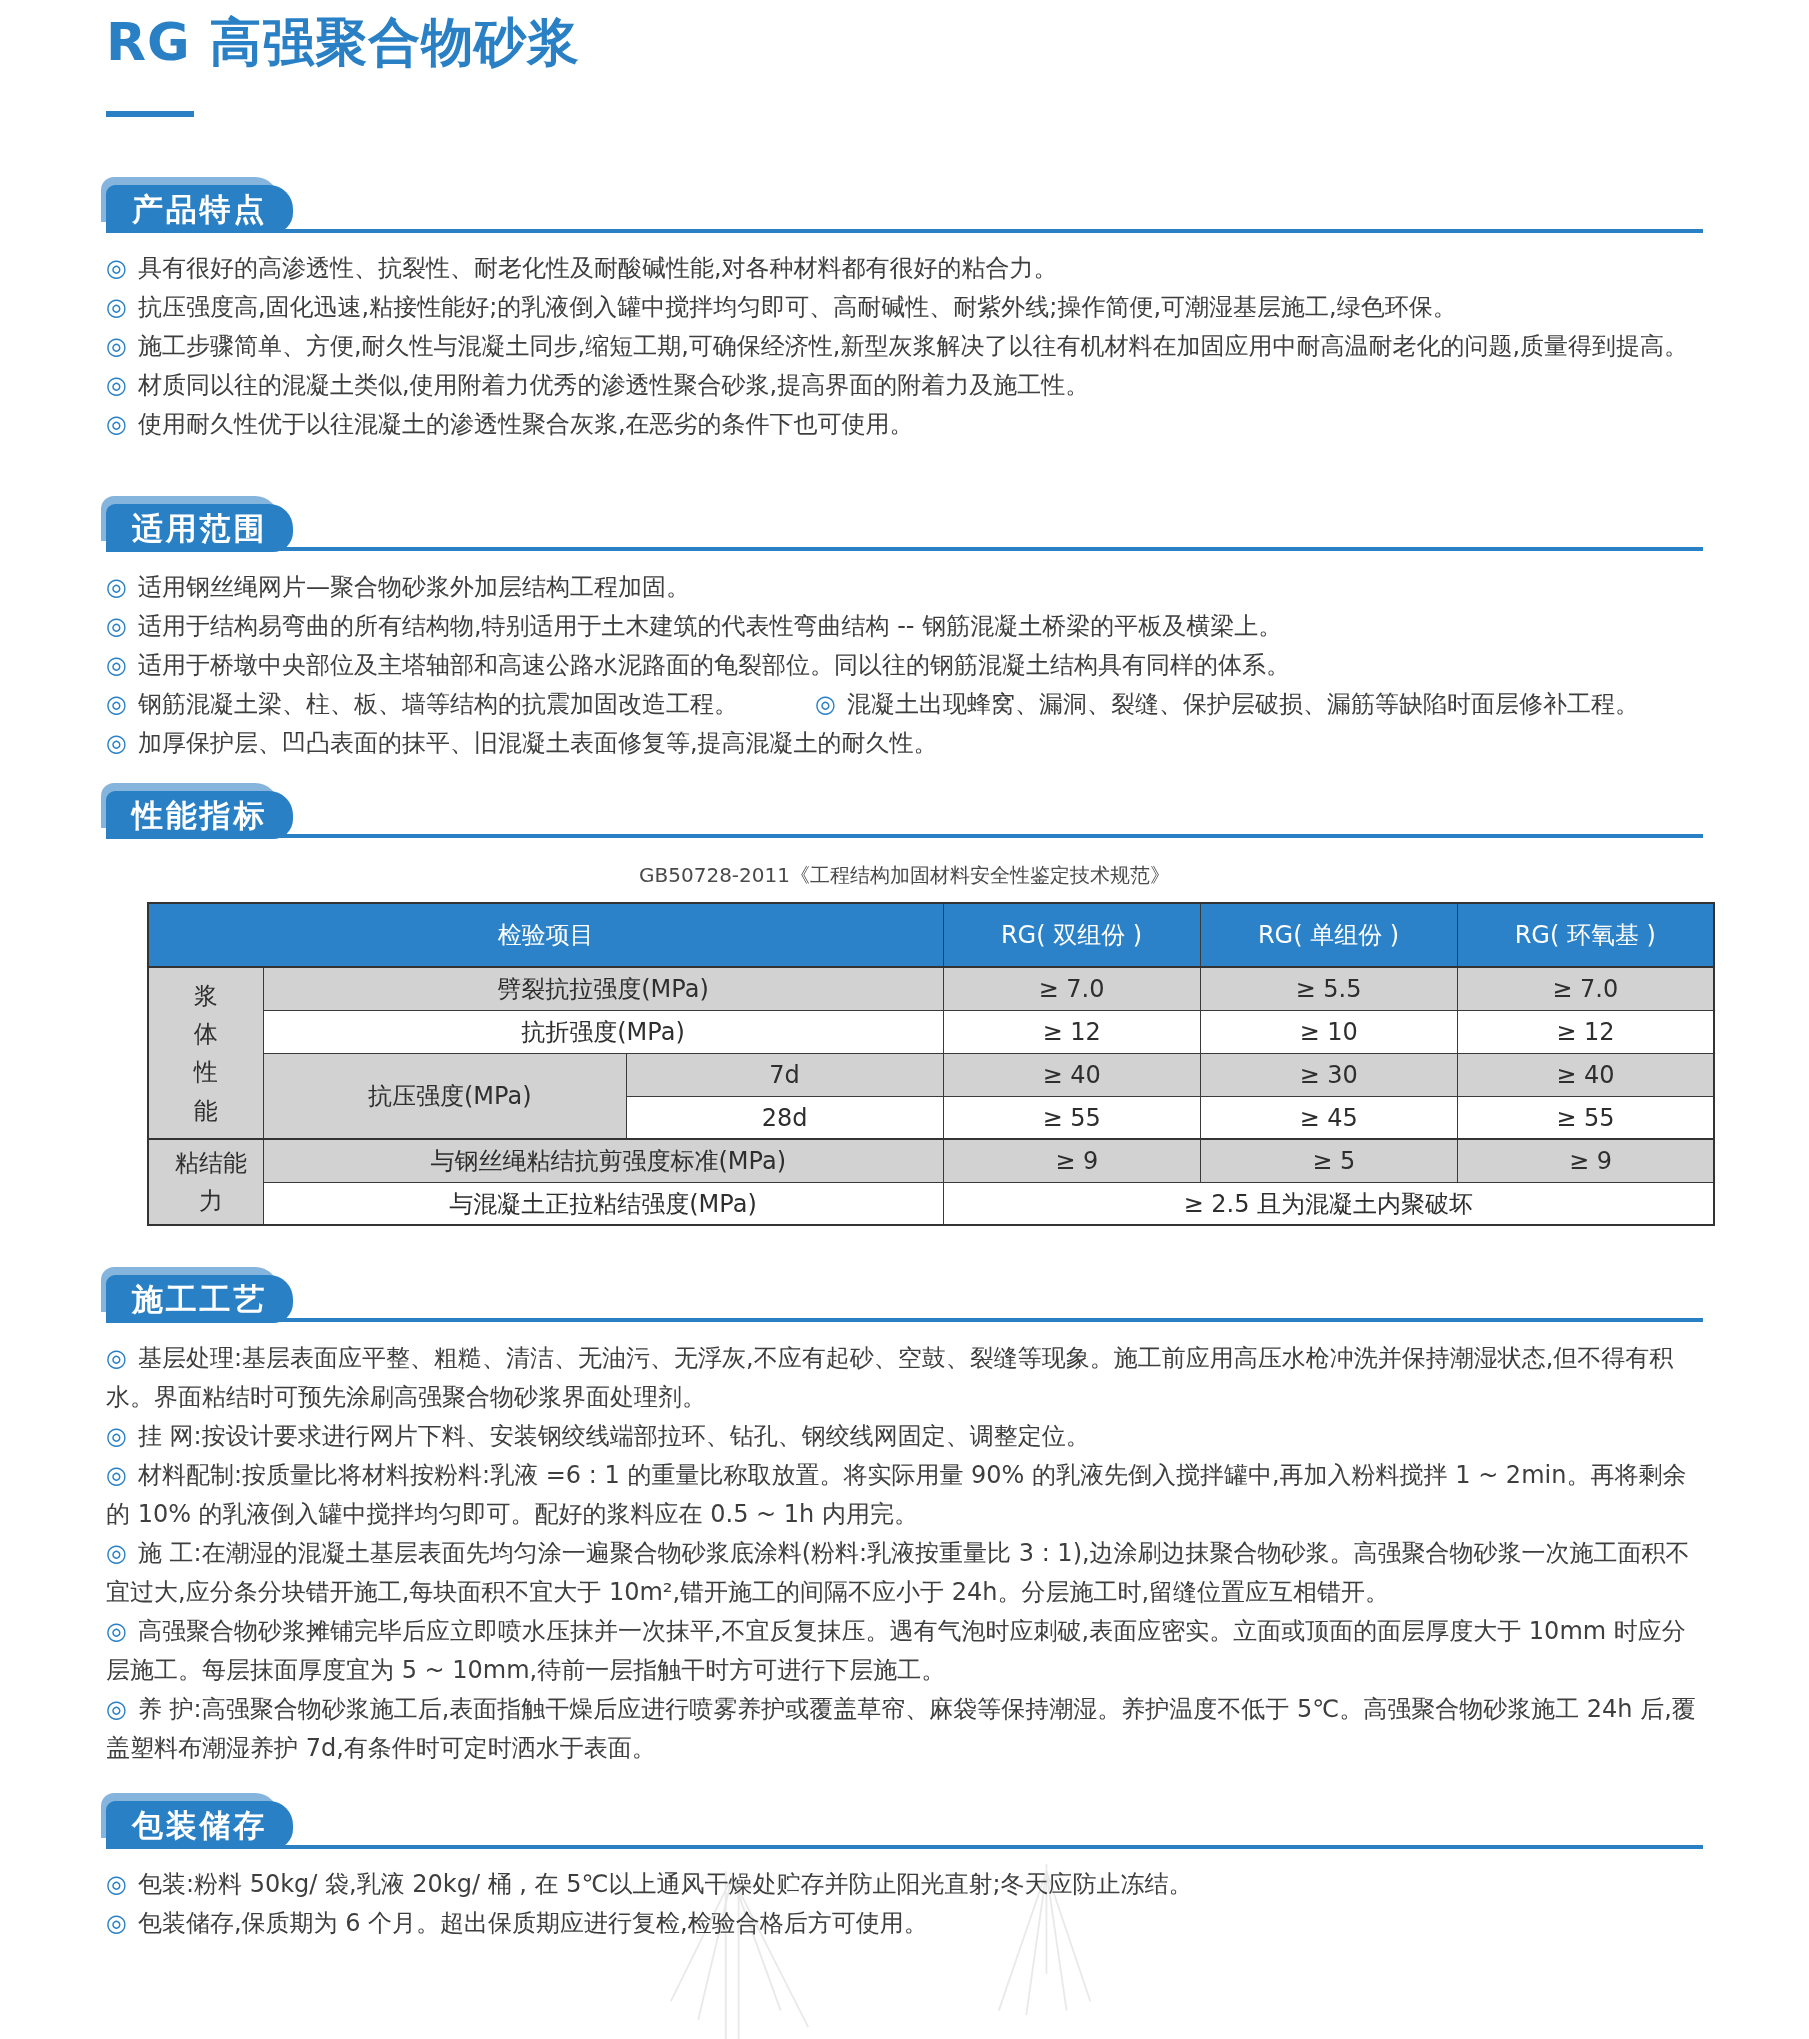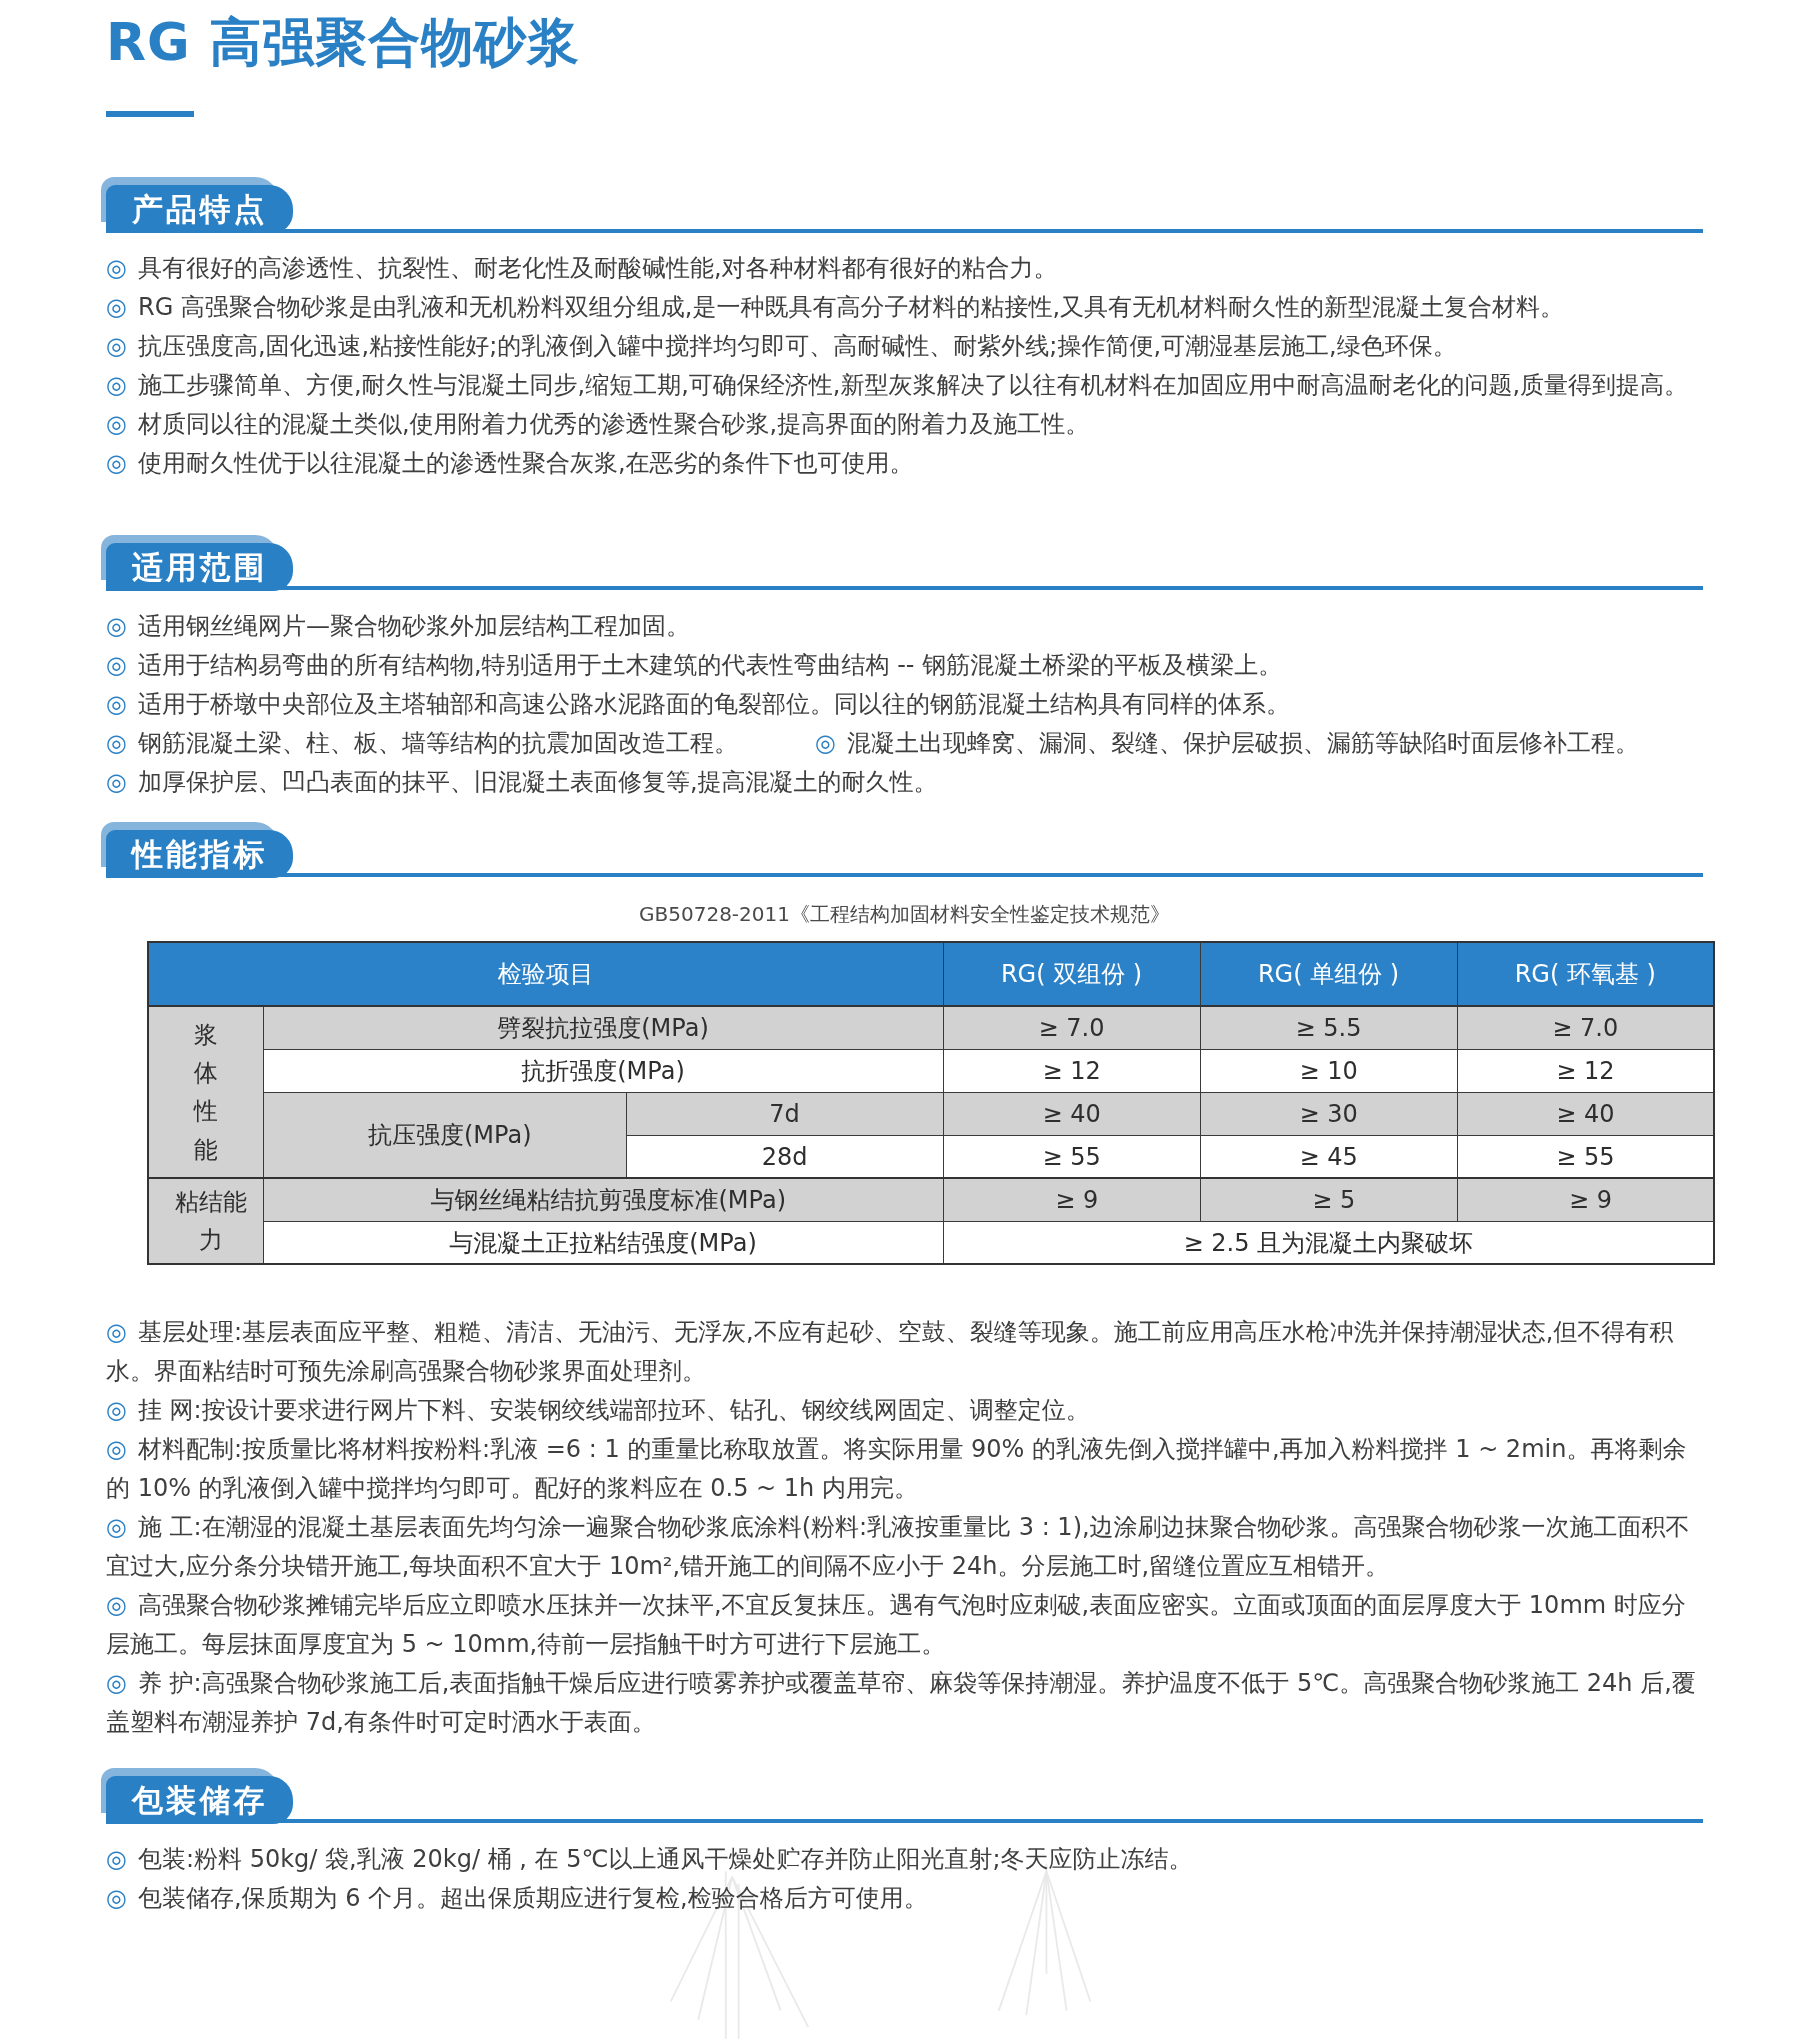--- a/index.html
+++ b/index.html
@@ -91,21 +91,20 @@
   <h1 class="title">RG 高强聚合物砂浆</h1>
   <div class="title-underline"></div>
 
   <section class="sec sec--features">
     <div class="sec-head">
       <span class="badge">产品特点</span>
     </div>
     <div class="bullets">
 
     <p class="bullet-line"><span class="seg"><span class="dot">◎</span><span class="txt">具有很好的高渗透性、抗裂性、耐老化性及耐酸碱性能,对各种材料都有很好的粘合力。</span></span></p>
-        <p class="bullet-line"><span class="seg"><span class="dot">◎</span><span class="txt">RG 高强聚合物砂浆是由乳液和无机粉料双组分组成,是一种既具有高分子材料的粘接性,又具有无机材料耐久性的新型混凝土复合材料。</span></span></p>
         <p class="bullet-line"><span class="seg"><span class="dot">◎</span><span class="txt">抗压强度高,固化迅速,粘接性能好;的乳液倒入罐中搅拌均匀即可、高耐碱性、耐紫外线;操作简便,可潮湿基层施工,绿色环保。</span></span></p>
         <p class="bullet-line"><span class="seg"><span class="dot">◎</span><span class="txt">施工步骤简单、方便,耐久性与混凝土同步,缩短工期,可确保经济性,新型灰浆解决了以往有机材料在加固应用中耐高温耐老化的问题,质量得到提高。</span></span></p>
         <p class="bullet-line"><span class="seg"><span class="dot">◎</span><span class="txt">材质同以往的混凝土类似,使用附着力优秀的渗透性聚合砂浆,提高界面的附着力及施工性。</span></span></p>
         <p class="bullet-line"><span class="seg"><span class="dot">◎</span><span class="txt">使用耐久性优于以往混凝土的渗透性聚合灰浆,在恶劣的条件下也可使用。</span></span></p>
       </div>
   </section>
 
   <section class="sec sec--scope">
     <div class="sec-head">
       <span class="badge">适用范围</span>
@@ -182,20 +181,23 @@
           </tr>
           <tr>
             <td colspan="2">与混凝土正拉粘结强度(MPa)</td>
             <td colspan="3">≥ 2.5 且为混凝土内聚破坏</td>
           </tr>
         </tbody>
     </table>
   </section>
 
   <section class="sec sec--process">
+    <div class="sec-head">
+      <span class="badge">施工工艺</span>
+    </div>
     <div class="bullets">
 
     <p class="bullet-line"><span class="seg"><span class="dot">◎</span><span class="txt">基层处理:基层表面应平整、粗糙、清洁、无油污、无浮灰,不应有起砂、空鼓、裂缝等现象。施工前应用高压水枪冲洗并保持潮湿状态,但不得有积水。界面粘结时可预先涂刷高强聚合物砂浆界面处理剂。</span></span></p>
         <p class="bullet-line"><span class="seg"><span class="dot">◎</span><span class="txt">挂 网:按设计要求进行网片下料、安装钢绞线端部拉环、钻孔、钢绞线网固定、调整定位。</span></span></p>
         <p class="bullet-line"><span class="seg"><span class="dot">◎</span><span class="txt">材料配制:按质量比将材料按粉料:乳液 =6 : 1 的重量比称取放置。将实际用量 90% 的乳液先倒入搅拌罐中,再加入粉料搅拌 1 ~ 2min。再将剩余的 10% 的乳液倒入罐中搅拌均匀即可。配好的浆料应在 0.5 ~ 1h 内用完。</span></span></p>
         <p class="bullet-line"><span class="seg"><span class="dot">◎</span><span class="txt">施 工:在潮湿的混凝土基层表面先均匀涂一遍聚合物砂浆底涂料(粉料:乳液按重量比 3 : 1),边涂刷边抹聚合物砂浆。高强聚合物砂浆一次施工面积不宜过大,应分条分块错开施工,每块面积不宜大于 10m²,错开施工的间隔不应小于 24h。分层施工时,留缝位置应互相错开。</span></span></p>
         <p class="bullet-line"><span class="seg"><span class="dot">◎</span><span class="txt">高强聚合物砂浆摊铺完毕后应立即喷水压抹并一次抹平,不宜反复抹压。遇有气泡时应刺破,表面应密实。立面或顶面的面层厚度大于 10mm 时应分层施工。每层抹面厚度宜为 5 ~ 10mm,待前一层指触干时方可进行下层施工。</span></span></p>
         <p class="bullet-line"><span class="seg"><span class="dot">◎</span><span class="txt">养 护:高强聚合物砂浆施工后,表面指触干燥后应进行喷雾养护或覆盖草帘、麻袋等保持潮湿。养护温度不低于 5℃。高强聚合物砂浆施工 24h 后,覆盖塑料布潮湿养护 7d,有条件时可定时洒水于表面。</span></span></p>
       </div>
   </section>

